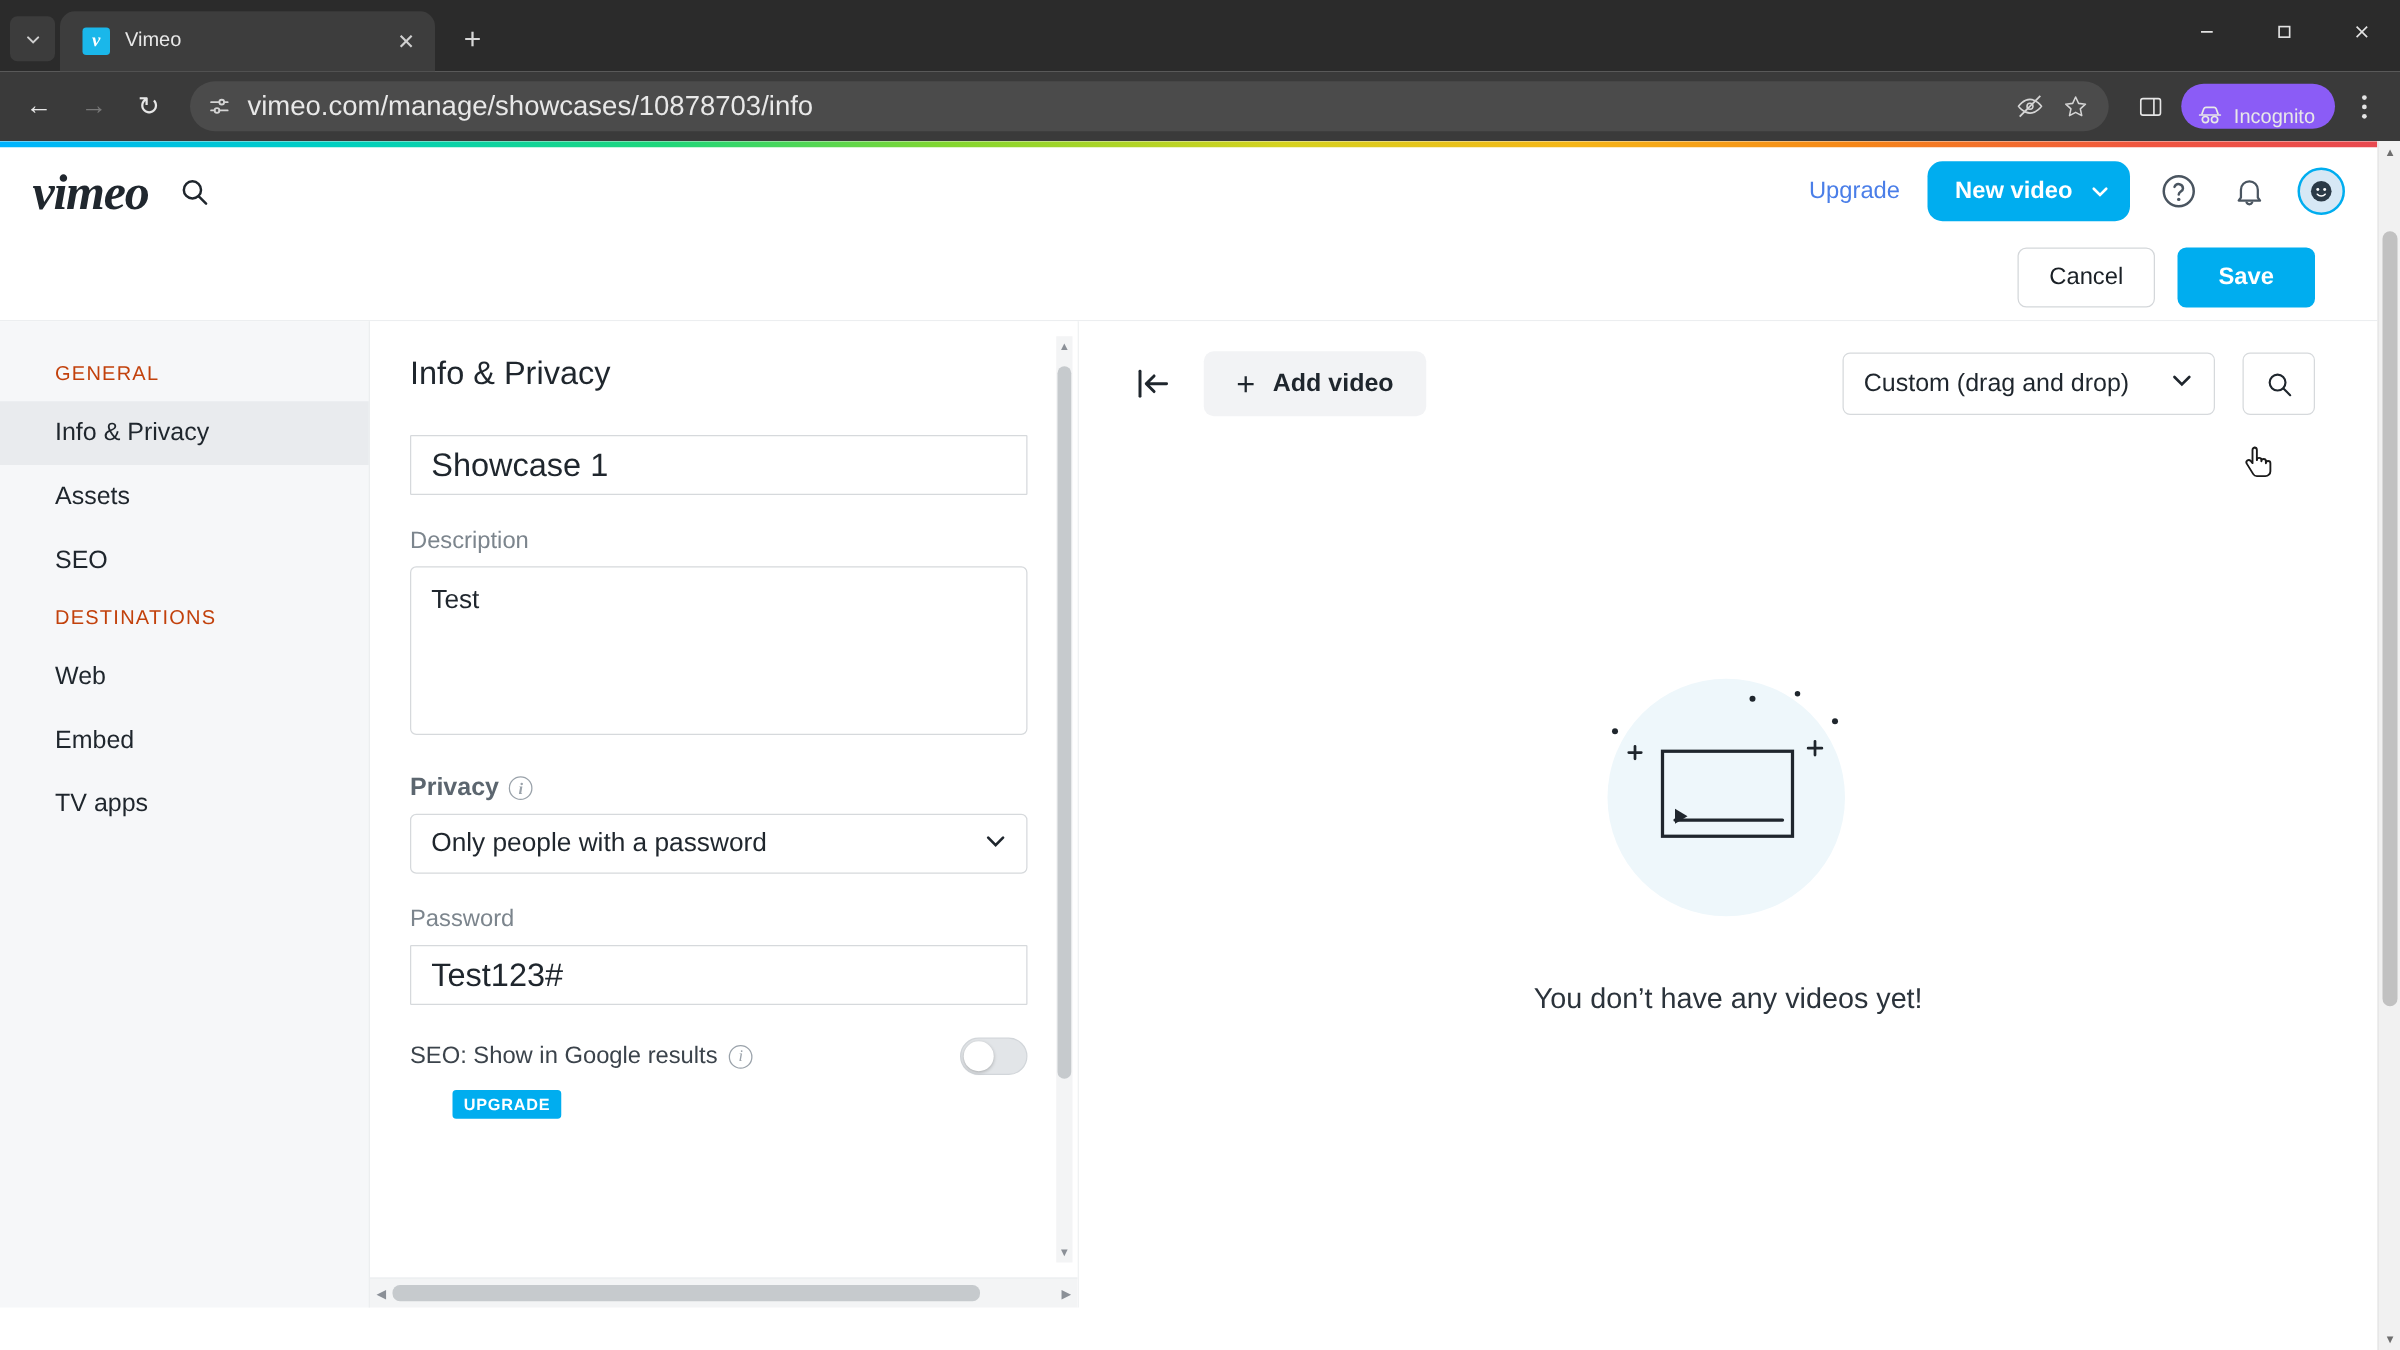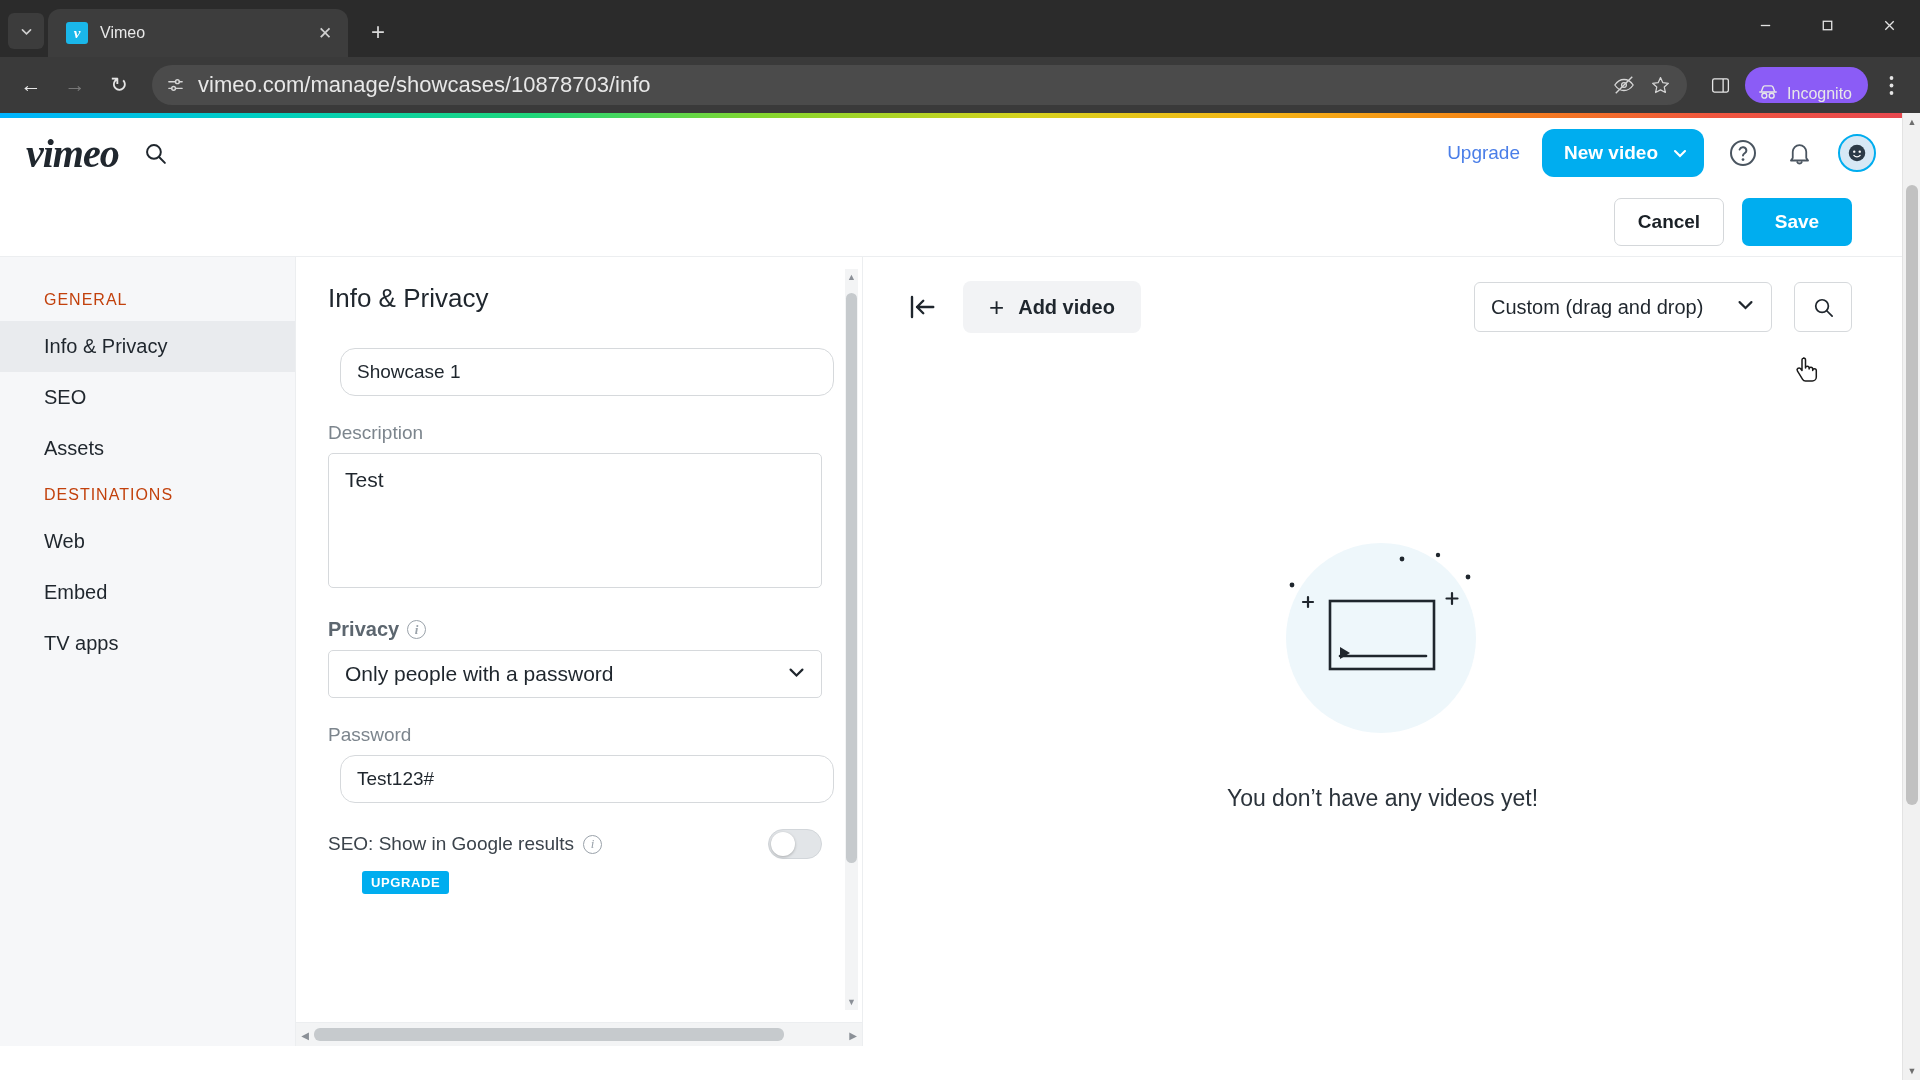--- a/index.html
+++ b/index.html
@@ -95,21 +95,21 @@
   .avatar {
     width: 38px; height: 38px; border-radius: 50%;
     background: #d7e8f5; border: 2px solid #00adef;
     display: flex; align-items: center; justify-content: center; font-size: 17px;
   }
 
   .actionbar { height: 68px; display: flex; align-items: center; justify-content: flex-end;
     padding: 0 50px; gap: 18px; background: #fff; flex: none; }
   .btn-cancel {
     min-width: 110px; height: 48px; border: 1px solid #d4d7da; border-radius: 7px;
-    background: #fff; color: #1a2026; font-size: 19px; font-weight: bold;
+    background: #fff; color: #1a2026; font-size: 19px; font-weight: normal;
     display: flex; align-items: center; justify-content: center; padding: 0 22px;
   }
   .btn-save {
     min-width: 110px; height: 48px; border: none; border-radius: 7px;
     background: #00adef; color: #fff; font-size: 19px; font-weight: bold;
     display: flex; align-items: center; justify-content: center; padding: 0 28px;
     position: relative;
   }
 
   .body-cols { display: flex; height: 790px; border-top: 1px solid #eceef0; }
@@ -125,24 +125,23 @@
   
   .formcol { width: 566px; flex: none; background: #fff; position: relative;
     display: flex; flex-direction: column; }
   .formscroll { flex: 1; padding: 26px 40px 0 32px; overflow: hidden; position: relative; }
   .form-title { font-size: 26px; color: #1f262d; margin-bottom: 34px; }
   .fld { margin-bottom: 26px; }
   .fld-label { font-size: 19px; color: #7c858d; margin-bottom: 9px; display: block; }
   .fld-label.strong { color: #5c666f; font-weight: bold; font-size: 20px;
     display: flex; align-items: center; gap: 8px; }
   .txt-input {
-    width: 100%; height: 48px; border: 1px solid #d6d9dc; border-radius: 15px;
-    padding: 0 16px; font-size: 19px; color: #1f262d; background: #fff;
+    width: 100%; height: 48px; border: 1px solid #d6d9dc; border-radius: 1px;
+    padding: 0 16px; font-size: 26px; color: #1f262d; background: #fff;
     font-family: "Liberation Sans", sans-serif;
-    margin-left: 12px;
   }
   .txt-area {
     width: 100%; height: 135px; border: 1px solid #d6d9dc; border-radius: 5px;
     padding: 14px 16px; font-size: 21px; color: #1f262d; background: #fff; resize: none;
     font-family: "Liberation Sans", sans-serif;
   }
   .sel-wrap { position: relative; }
   .sel-input {
     width: 100%; height: 48px; border: 1px solid #d6d9dc; border-radius: 5px;
     padding: 0 42px 0 16px; font-size: 21px; color: #1f262d; background: #fff;
@@ -355,22 +354,22 @@
       <div class="actionbar">
         <button class="btn-cancel">Cancel</button>
         <button class="btn-save">Save</button>
       </div>
 
       <div class="body-cols">
 
         <div class="sidebar">
           <div class="side-group">GENERAL</div>
           <div class="side-item active">Info &amp; Privacy</div>
+          <div class="side-item">Assets</div>
           <div class="side-item">SEO</div>
-          <div class="side-item">Assets</div>
           <div class="side-group">DESTINATIONS</div>
           <div class="side-item">Web</div>
           <div class="side-item">Embed</div>
           <div class="side-item">TV apps</div>
         </div>
 
         <div class="formcol">
           <div class="formscroll">
             <div class="form-title">Info &amp; Privacy</div>
 

